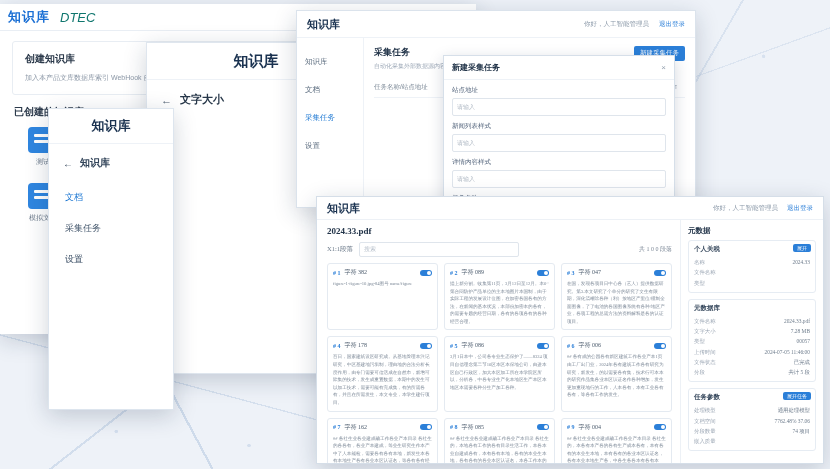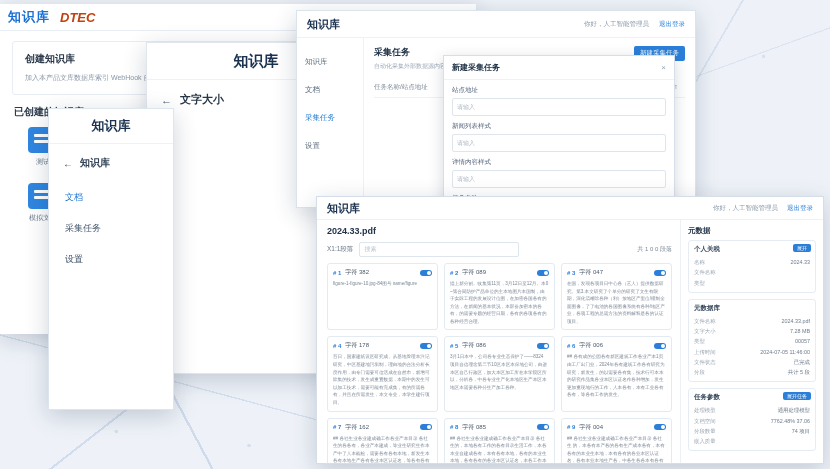--- a/index.html
+++ b/index.html
@@ -33,21 +33,21 @@
       linear-gradient(120deg, transparent 49.6%, rgba(185,203,226,.4) 49.6%, rgba(185,203,226,.4) 50.2%, transparent 50.2%),
       linear-gradient(-20deg, transparent 49.7%, rgba(185,203,226,.35) 49.7%, rgba(185,203,226,.35) 50.2%, transparent 50.2%);
   }
 
   .win{position:absolute;background:#fff;box-shadow:0 6px 22px rgba(20,40,70,.20);overflow:hidden;}
 
   
   #win-base{left:0;top:4px;width:476px;height:330px;background:#ffffff;}
   #win-base .hdr{height:26px;background:#fff;border-bottom:1px solid #e9eef4;display:flex;align-items:center;padding:0 8px;}
   #win-base .logo-cn{color:#1a6fd4;font-size:13px;font-weight:bold;letter-spacing:1px;}
-  #win-base .logo-dtec{margin-left:10px;font-size:13px;font-weight:bold;color:#c2410c;font-style:italic;}
+  #win-base .logo-dtec{margin-left:10px;font-size:13px;font-weight:normal;color:#0f766e;font-style:italic;}
   #win-base .body{padding:10px 12px;}
   .card{background:#fff;border:1px solid #e8edf3;border-radius:3px;padding:10px 12px;margin-bottom:10px;}
   .card h4{margin:0 0 6px 0;font-size:10px;color:#2c3a4b;font-weight:bold;}
   .card p{margin:0;font-size:7px;color:#8b97a6;line-height:1.7;}
   .sect-title{font-size:10px;color:#2c3a4b;font-weight:bold;margin:6px 0 8px 2px;}
   .tile{width:54px;}
   .tile .sq{width:30px;height:26px;border-radius:4px;background:#2f86e0;margin:0 auto 4px;position:relative;}
   .tile .sq:after{content:"";position:absolute;left:6px;top:7px;width:18px;height:3px;background:#fff;border-radius:1px;box-shadow:0 6px 0 #fff;}
   .tile span{display:block;text-align:center;font-size:7px;color:#6e7c8c;}
   .tiles{display:flex;gap:10px;padding-left:4px;}
@@ -96,21 +96,21 @@
   .fld{margin-bottom:6px;}
   .fld label{display:block;font-size:6.5px;color:#51627a;margin-bottom:3px;}
   .fld .inp{height:12px;border:1px solid #dfe5ec;border-radius:2px;font-size:6px;color:#b3bcc7;padding:2px 4px;line-height:12px;}
 
   
   #win-detail{left:316px;top:196px;width:506px;height:266px;border:1px solid #d5dee8;background:#fff;}
   #win-detail .dt-top{height:22px;display:flex;align-items:center;padding:0 10px;border-bottom:1px solid #edf1f6;background:#fff;}
   #win-detail .dt-top .t{font-size:11px;font-weight:bold;color:#1a3250;}
   #win-detail .dt-top .r{margin-left:auto;display:flex;gap:9px;font-size:6.5px;color:#8a98a8;align-items:center;}
   #win-detail .dt-top .r .blue{color:#2b7fd8;}
-  #win-detail .dt-wrap{display:flex;height:244px;}
+  #win-detail .dt-wrap{display:flex;height:244px;font-family:Liberation Serif, serif;}
   #win-detail .dt-left{flex:1;padding:6px 8px 0 10px;}
   #win-detail .fname{font-size:9px;color:#223449;font-weight:bold;}
   #win-detail .toolrow{display:flex;align-items:center;gap:6px;margin:6px 0 6px;}
   #win-detail .toolrow .lbl{font-size:6.5px;color:#6c7a8a;}
   #win-detail .search{flex:1;max-width:150px;height:11px;border:1px solid #dfe5ec;border-radius:2px;font-size:6px;color:#b6bfca;padding:1px 4px;line-height:11px;position:relative;}
   #win-detail .cnt{margin-left:auto;font-size:6px;color:#7b8796;}
   .grid{display:grid;grid-template-columns:repeat(3,1fr);gap:6px;}
   .chunk{border:1px solid #e4eaf1;border-radius:3px;padding:4px 5px;background:#fff;}
   .chunk .ch-hd{display:flex;align-items:center;gap:4px;margin-bottom:3px;}
   .chunk .no{font-size:6px;color:#2b7fd8;font-weight:bold;}

